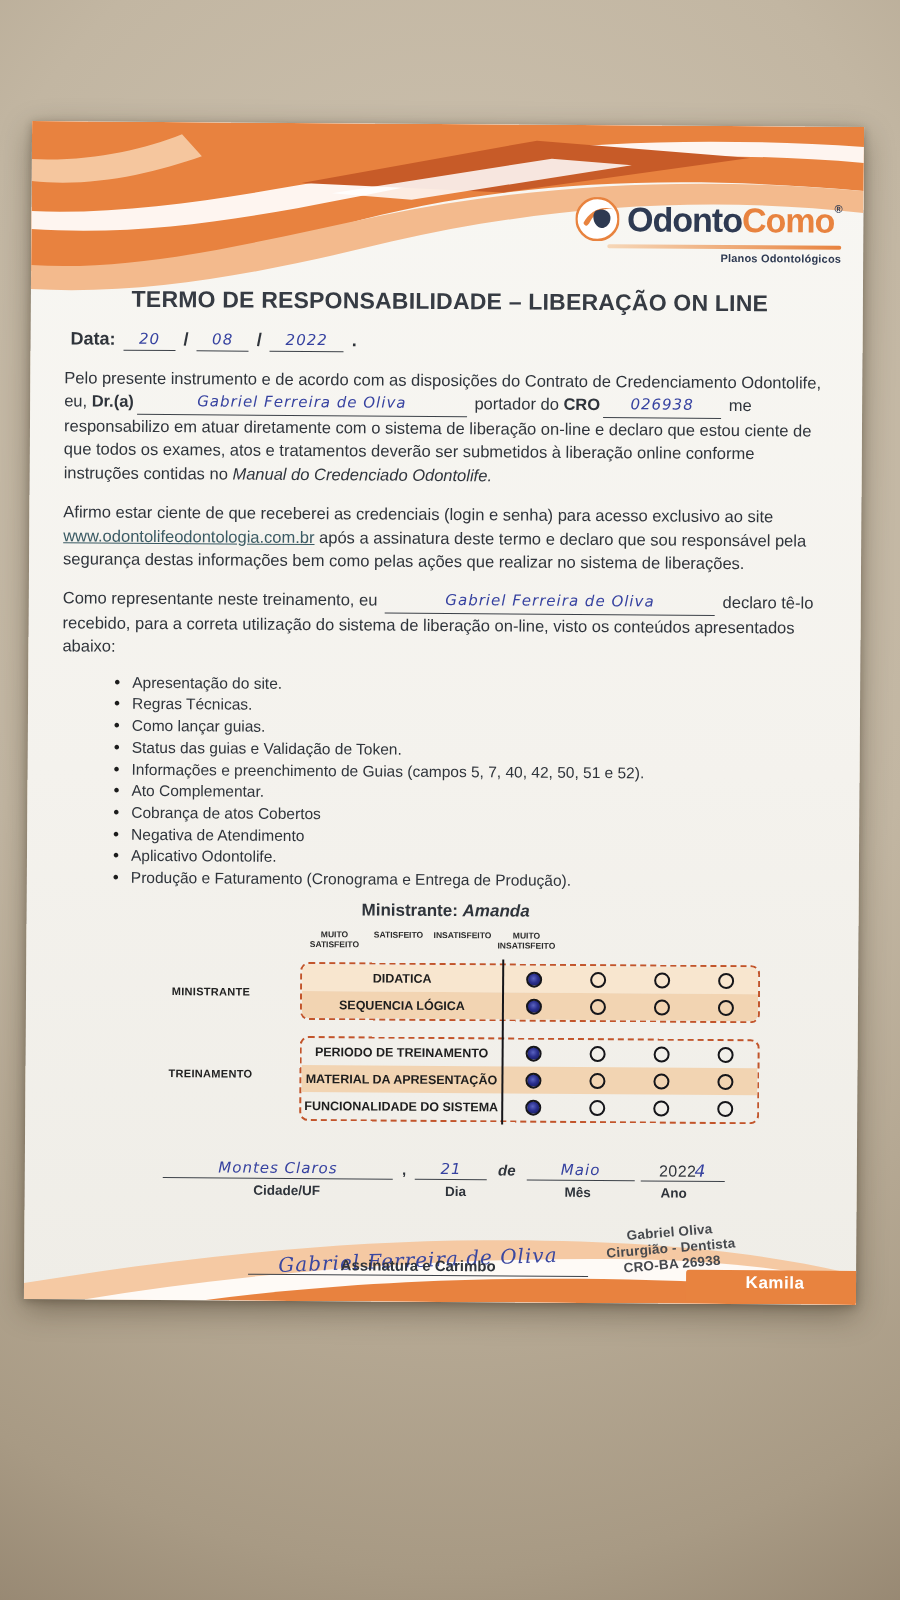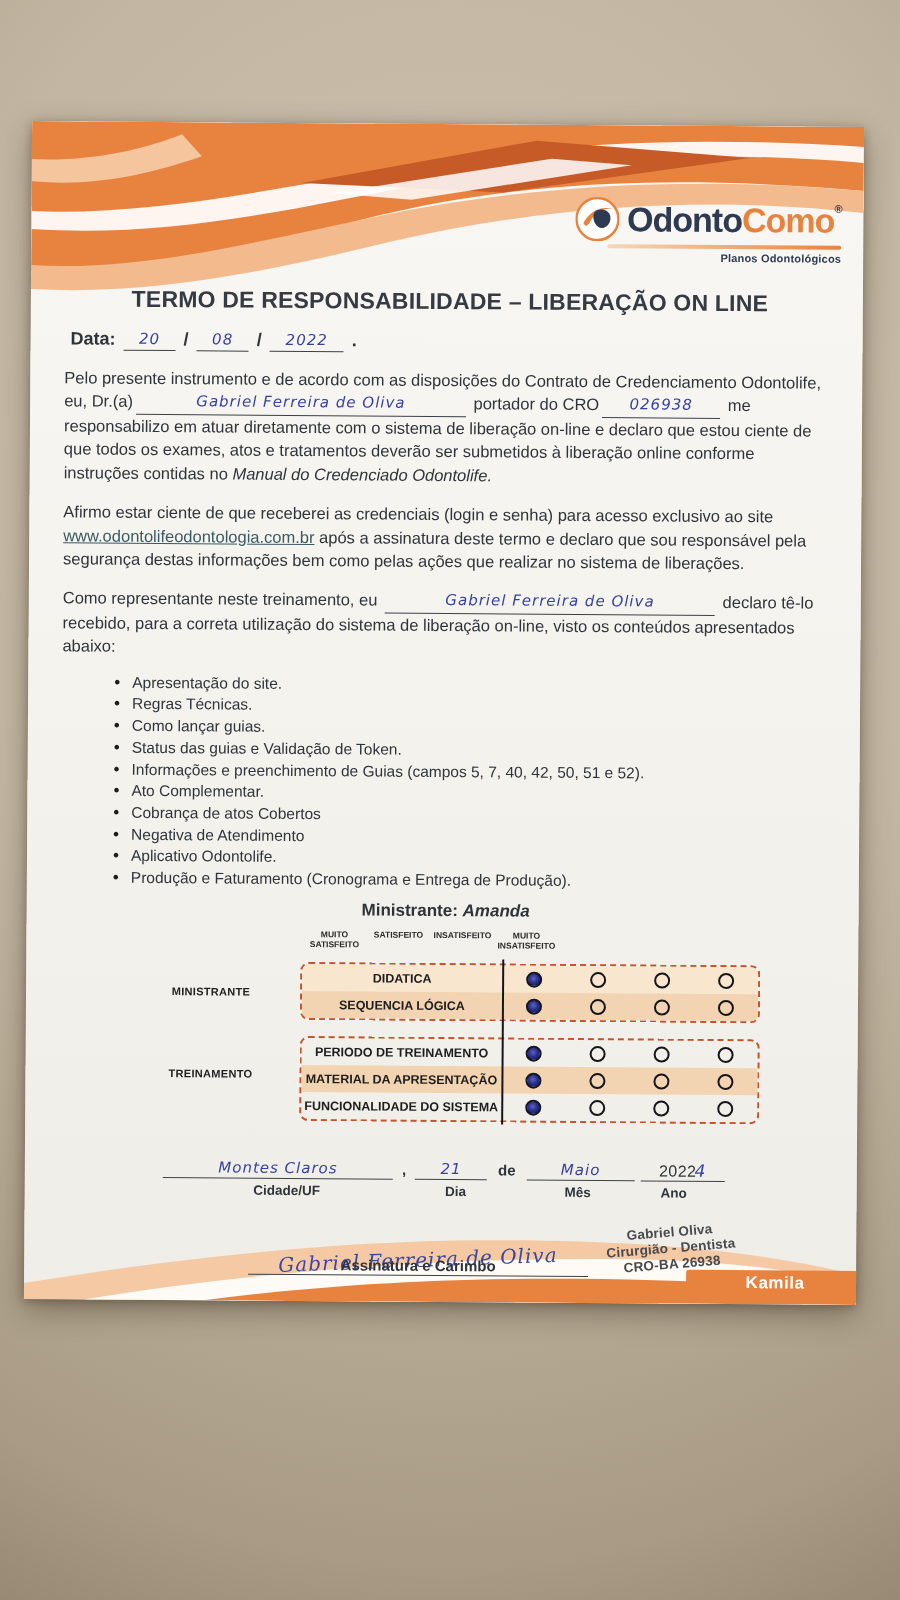--- a/index.html
+++ b/index.html
@@ -34,21 +34,21 @@
   .title { margin-top:164px; text-align:center; font-weight:700; font-size:23px; letter-spacing:.2px; color:#363b43; }
 
   .dataline { margin:16px 0 0 6px; font-size:18px; font-weight:700; color:#2f343b; }
   .blank { display:inline-block; border-bottom:1.6px solid #3c4148; text-align:center; vertical-align:baseline; margin:0 3px; }
   .hand { font-family:"DejaVu Sans", sans-serif; font-style:italic; color:#3642a0; letter-spacing:1px; font-weight:400; }
   .hand-sm { font-size:15px; position:relative; top:-1px; }
   .w-day{width:52px;} .w-month{width:52px;} .w-year{width:74px;}
   .w-name{width:330px;} .w-cro{width:118px;}
 
   .para { margin-top:16px; font-size:16.5px; line-height:1.42; color:#2f343b; text-align:left; }
-  .b { font-weight:400;margin-top:40px; }
+  .b { font-weight:700;margin-top:40px; }
   .it { font-style:italic; }
   .doclink { color:#3a5a63; text-decoration:underline; }
 
   ul.bullets { margin:14px 0 0 52px; list-style:none; }
   ul.bullets li { font-size:15.5px; line-height:1.24; margin-bottom:2.5px; position:relative; padding-left:18px; color:#2f343b; }
   ul.bullets li::before { content:"•"; position:absolute; left:0; top:-1px; font-size:17px; color:#1c1c1c; }
 
   .ministrante { margin-top:12px; text-align:center; font-size:17px; font-weight:700; color:#2f343b; }
   .ministrante .it { font-style:italic; }
 
@@ -65,21 +65,21 @@
   .dot { width:16px; height:16px; border:2.2px solid #16161a; border-radius:50%; background:transparent; }
   .dot.filled { background: radial-gradient(circle at 45% 40%, #5a63c0 0%, #2a2f8d 45%, #1d2270 72%, #3b3f97 100%); }
   .row-peach { background:#f2d4b2; }
   .row-peach-light { background:#f8e6cf; }
   .vline { position:absolute; left:372px; top:28px; height:165px; width:2px; background:#16161a; }
 
   .pd-row { margin-top:30px; display:flex; justify-content:center; align-items:baseline; font-size:15px; }
   .pd-labels { display:flex; justify-content:center; margin-top:4px; font-size:13.5px; font-weight:700; color:#2f343b; }
   .pdl { text-align:center; }
   .pd-sep { margin:0 6px; font-weight:700; }
-  .pd-de { margin:0 8px; font-weight:700; }
+  .pd-de { margin:0 8px; font-weight:700;font-style:italic; }
   .year-printed { font-weight:400; font-size:16px; color:#2f343b; letter-spacing:.5px; }
   .year-hand { font-size:17px; margin-left:-2px; }
 
   .sig-wrap { position:relative; margin-top:22px; height:78px; }
   .sig-blank { position:absolute; left:190px; top:30px; width:340px; border-bottom:1.6px solid #3c4148; text-align:center; }
   .sig-script { font-family:"DejaVu Serif", serif; font-style:italic; color:#3a47a0; font-size:20px; display:inline-block; transform:rotate(-2.5deg); position:relative; top:-3px; letter-spacing:1px; }
   .sig-label { position:absolute; left:190px; top:36px; width:340px; text-align:center; font-weight:700; font-size:15px; color:#2f343b; }
   .stamp { position:absolute; left:548px; top:2px; transform:rotate(-5deg); color:#46494e; text-align:center; line-height:1.2; }
   .stamp div { font-size:13.5px; font-weight:700; letter-spacing:.2px; }
 

